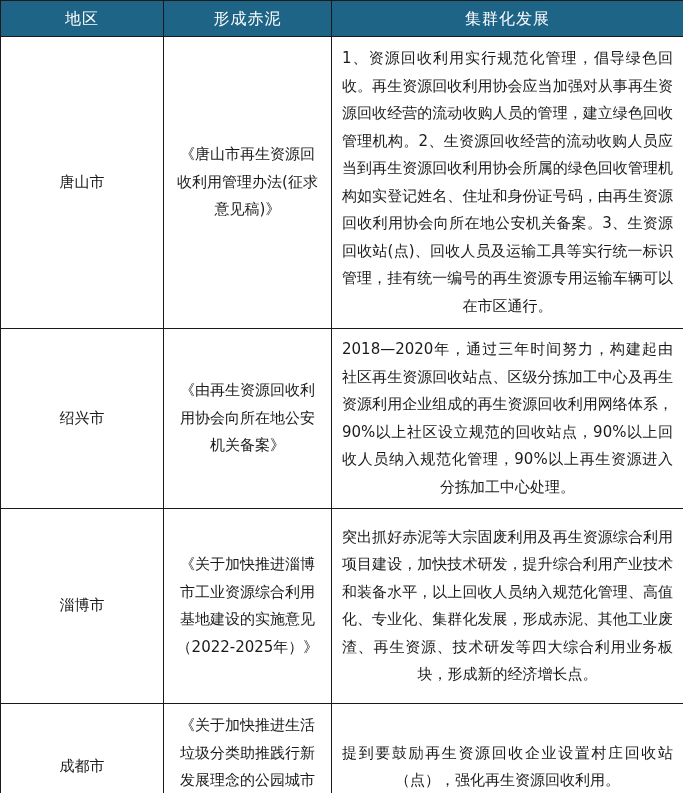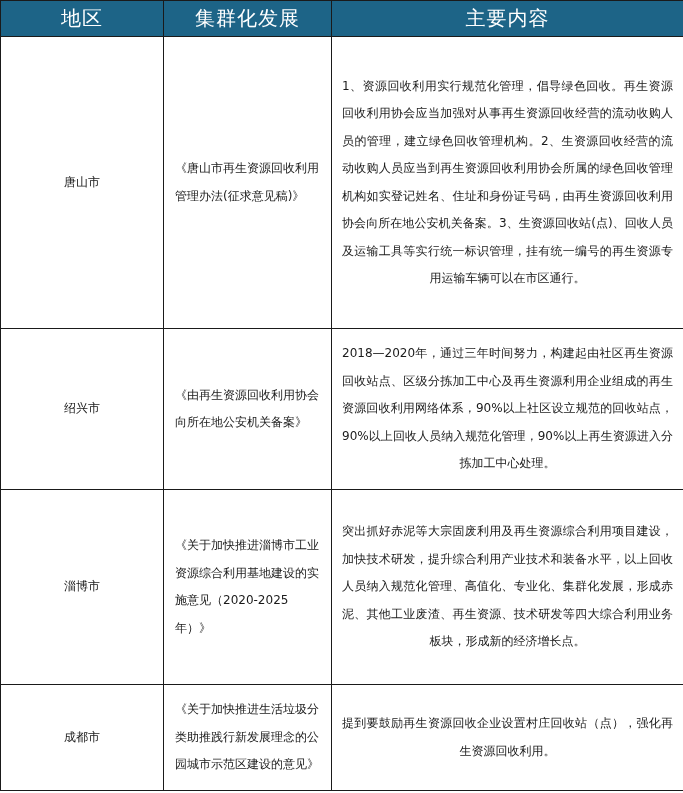--- a/index.html
+++ b/index.html
@@ -28,40 +28,40 @@
   .policy-table td {
     border: 1px solid #1a1a1a;
     vertical-align: middle;
     box-sizing: border-box;
   }
 
   thead th {
     background: #1d6487;
     color: #ffffff;
     font-weight: normal;
-    font-size: 20px;
+    font-size: 16px;
     height: 33px;
     line-height: 33px;
     text-align: center;
     letter-spacing: 1px;
   }
 
   td {
     color: #1a1a1a;
-    font-size: 12px;
+    font-size: 15px;
     line-height: 27.5px;
   }
 
   td.region {
     text-align: center;
     padding: 18px 6px;
   }
 
   td.policy {
-    text-align: left;
+    text-align: center;
     padding: 8px 11px;
   }
 
   td.content {
     text-align: justify;
     text-align-last: center;
     text-justify: inter-ideograph;
     padding: 7px 10px;
   }
 
@@ -75,38 +75,38 @@
 
 <table class="policy-table">
   <colgroup>
     <col class="col-region">
     <col class="col-policy">
     <col class="col-content">
   </colgroup>
   <thead>
     <tr>
       <th>地区</th>
+      <th>形成赤泥</th>
       <th>集群化发展</th>
-      <th>主要内容</th>
     </tr>
   </thead>
   <tbody>
     <tr class="row-0" style="height:292px;">
       <td class="region">唐山市</td>
       <td class="policy">《唐山市再生资源回收利用管理办法(征求意见稿)》</td>
       <td class="content">1、资源回收利用实行规范化管理，倡导绿色回收。再生资源回收利用协会应当加强对从事再生资源回收经营的流动收购人员的管理，建立绿色回收管理机构。2、生资源回收经营的流动收购人员应当到再生资源回收利用协会所属的绿色回收管理机构如实登记姓名、住址和身份证号码，由再生资源回收利用协会向所在地公安机关备案。3、生资源回收站(点)、回收人员及运输工具等实行统一标识管理，挂有统一编号的再生资源专用运输车辆可以在市区通行。</td>
     </tr>
     <tr class="row-1" style="height:161px;">
       <td class="region">绍兴市</td>
       <td class="policy">《由再生资源回收利用协会向所在地公安机关备案》</td>
       <td class="content">2018—2020年，通过三年时间努力，构建起由社区再生资源回收站点、区级分拣加工中心及再生资源利用企业组成的再生资源回收利用网络体系，90%以上社区设立规范的回收站点，90%以上回收人员纳入规范化管理，90%以上再生资源进入分拣加工中心处理。</td>
     </tr>
     <tr class="row-2" style="height:195px;">
       <td class="region">淄博市</td>
-      <td class="policy">《关于加快推进淄博市工业资源综合利用基地建设的实施意见（2020-2025年）》</td>
+      <td class="policy">《关于加快推进淄博市工业资源综合利用基地建设的实施意见（2022-2025年）》</td>
       <td class="content">突出抓好赤泥等大宗固废利用及再生资源综合利用项目建设，加快技术研发，提升综合利用产业技术和装备水平，以上回收人员纳入规范化管理、高值化、专业化、集群化发展，形成赤泥、其他工业废渣、再生资源、技术研发等四大综合利用业务板块，形成新的经济增长点。</td>
     </tr>
     <tr class="row-3 row-last" style="height:106px;">
       <td class="region">成都市</td>
       <td class="policy">《关于加快推进生活垃圾分类助推践行新发展理念的公园城市示范区建设的意见》</td>
       <td class="content">提到要鼓励再生资源回收企业设置村庄回收站（点），强化再生资源回收利用。</td>
     </tr>
   </tbody>
 </table>
 

